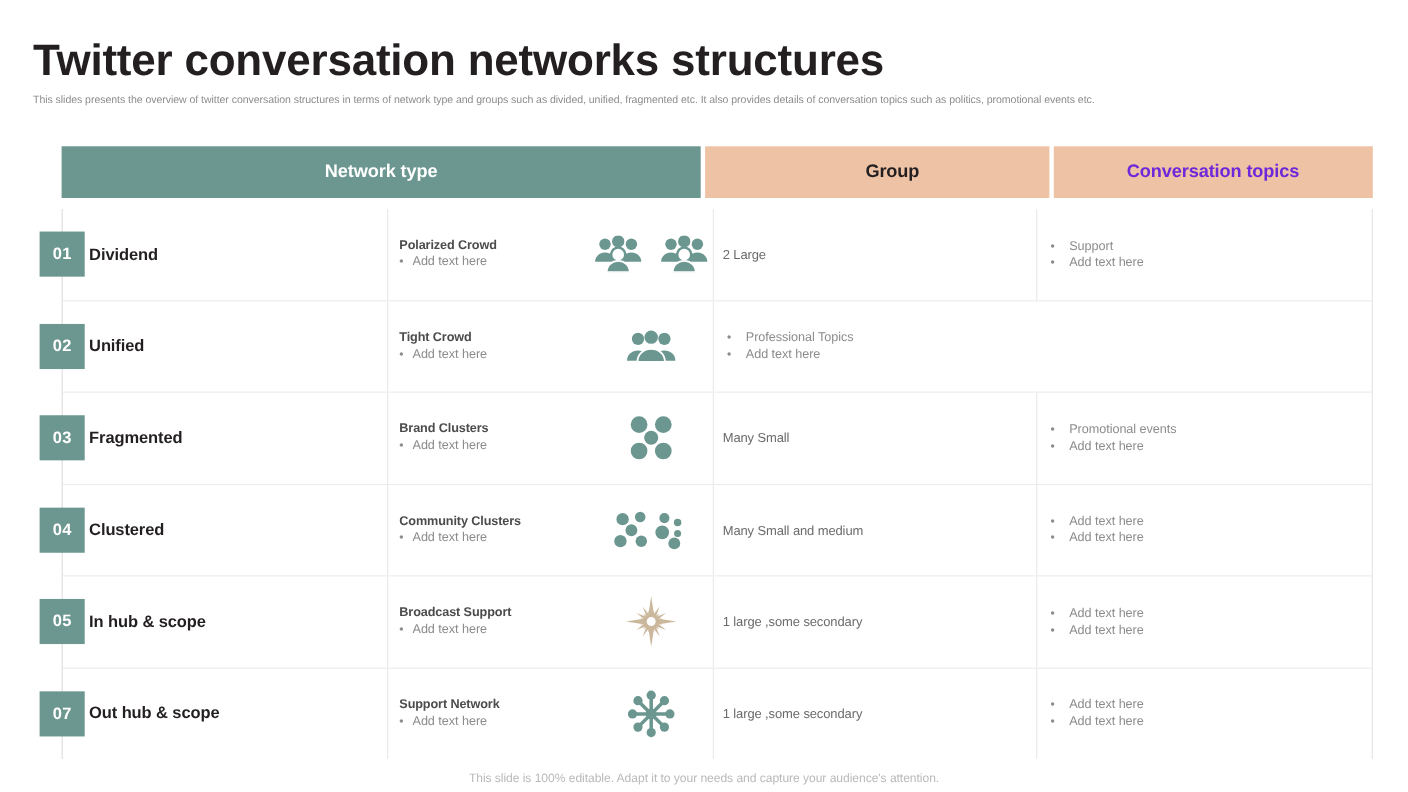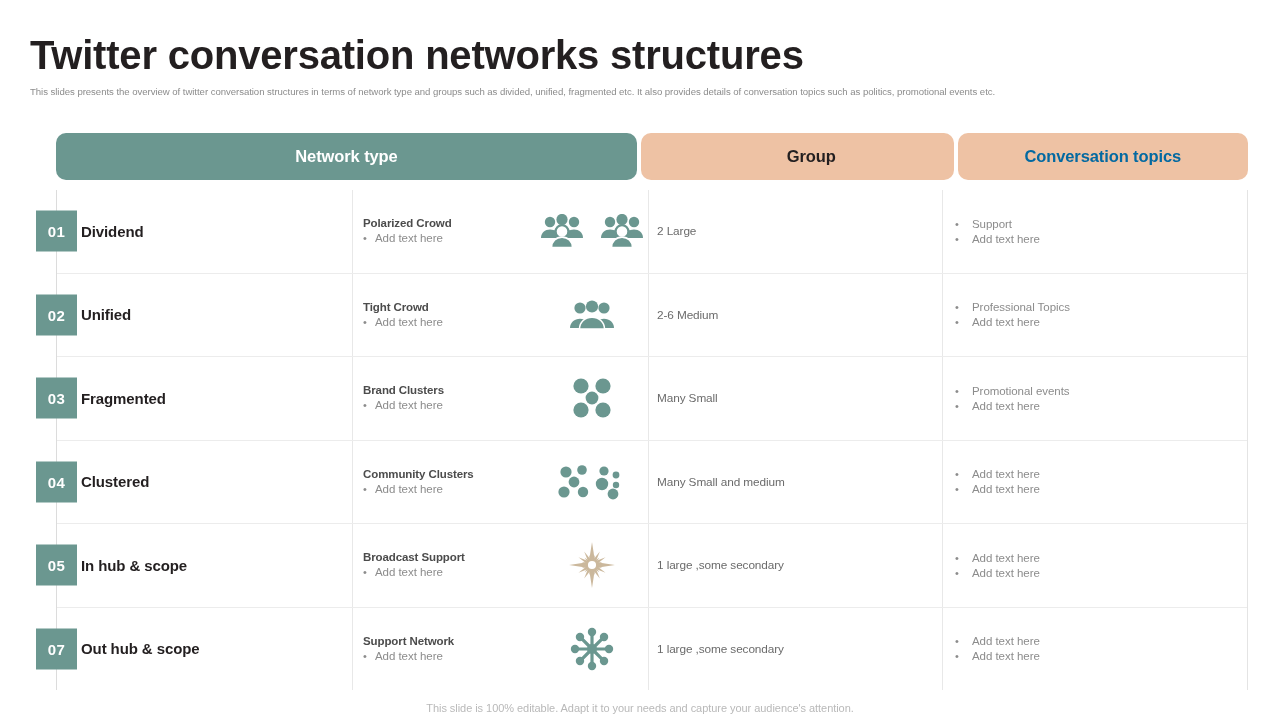--- a/index.html
+++ b/index.html
@@ -52,37 +52,36 @@
     height: 47px;
     gap: 4px;
   }
   .hcell {
     display: flex;
     align-items: center;
     justify-content: center;
     font-size: 16.5px;
     font-weight: bold;
     letter-spacing: -0.1px;
-    border-radius: 10px;
   }
   .hcell.network {
     width: 592px;
     background: #6b9790;
     color: #ffffff;
   }
   .hcell.group {
     width: 290px;
     background: #eec2a4;
     color: #231f20;
     padding-left: 28px;
   }
   .hcell.topics {
     width: 296px;
     background: #eec2a4;
-    color: #0369a1;
+    color: #6d28d9;
   }
 
   
   .body-grid {
     position: relative;
     margin-top: 10px;
     border-left: 1px solid #dcdcdc;
     border-right: 1px solid #e4e4e4;
   }
   .row {
@@ -316,23 +315,20 @@
     <circle cx="11" cy="9" r="5.6" fill="#6b9790"></circle>
     <circle cx="23" cy="7.5" r="6.1" fill="#6b9790"></circle>
     <circle cx="35" cy="9" r="5.6" fill="#6b9790"></circle>
     <path d="M1 29c0-5.5 4.5-9.3 10-9.3s10 3.8 10 9.3z" fill="#6b9790"></path>
     <path d="M25 29c0-5.5 4.5-9.3 10-9.3s10 3.8 10 9.3z" fill="#6b9790"></path>
     <path d="M10.5 30c0-7 5.6-11.8 12.5-11.8S35.5 23 35.5 30z" fill="#6b9790" stroke="#ffffff" stroke-width="1.6"></path>
   </svg>
           </div>
     </div>
 
-    <div class="c-group">
-      <span class="group-text">2-6 Medium</span>
-    </div>
 
     <div class="c-topics">
       <div class="topic-list">
             <div class="topic-bullet">
        <span class="dot">•</span>
        <span>Professional Topics</span>
      </div>
             <div class="topic-bullet">
        <span class="dot">•</span>
        <span>Add text here</span>

